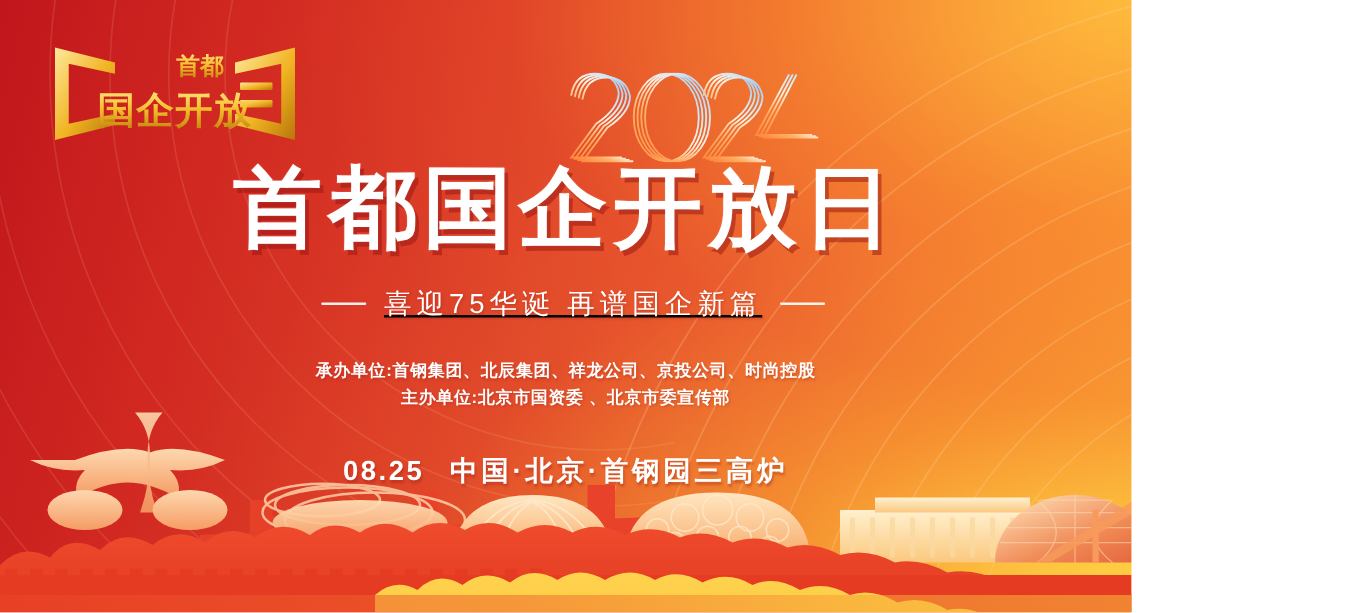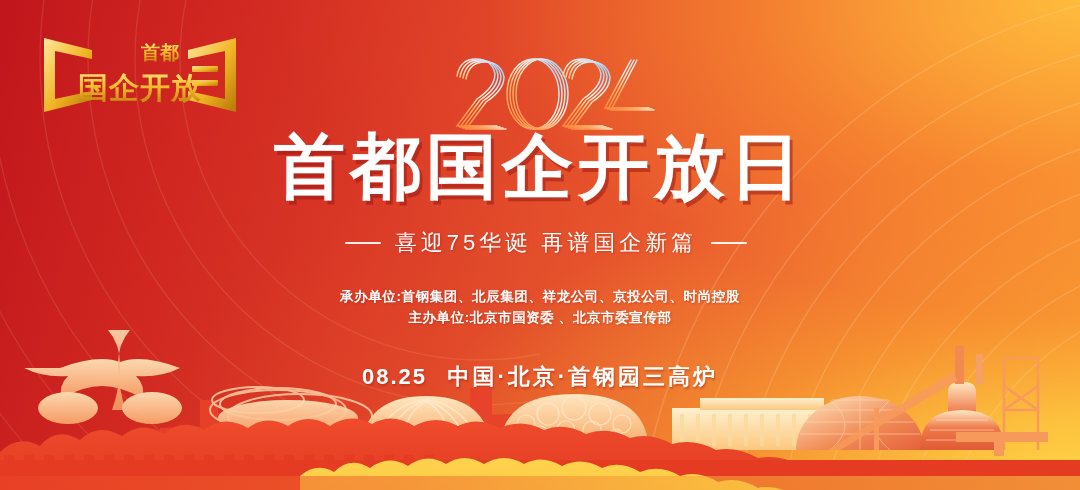--- a/index.html
+++ b/index.html
@@ -1,20 +1,20 @@
 <!DOCTYPE html>
 <html><head>
 <meta charset="utf-8">
 <style>
   html,body{margin:0;padding:0;background:#fff;}
   body{font-family:"Liberation Sans","DejaVu Sans",sans-serif;}
 
   #poster{
     position:relative;
-    width:1080px;height:490px;
+    width:905px;height:490px;
     overflow:hidden;
     background:
       radial-gradient(120% 140% at 100% 0%, rgba(255,190,60,0.95) 0%, rgba(255,150,45,0.55) 26%, rgba(245,90,40,0.18) 46%, rgba(0,0,0,0) 62%),
       radial-gradient(150% 160% at 100% 100%, rgba(255,215,70,0.98) 0%, rgba(253,170,45,0.6) 22%, rgba(240,95,40,0.2) 42%, rgba(0,0,0,0) 58%),
       linear-gradient(105deg, #c0161c 0%, #cf2520 16%, #d93826 34%, #e04c2c 52%, #e76234 70%, #ef8038 86%, #f4a03c 100%);
   }
 
   
   .rings{position:absolute;inset:0;overflow:hidden;pointer-events:none;}
   .rings svg{position:absolute;top:-140px;right:-210px;width:760px;height:760px;opacity:.55;}
@@ -34,21 +34,21 @@
     line-height:1;
     letter-spacing:5px;
     color:#ffffff;
     text-shadow:3px 4px 0 rgba(150,20,18,0.50), 0 0 1px rgba(255,255,255,.5);
     white-space:nowrap;
   }
 
   
   .subwrap{
     position:absolute;left:12px;right:0;top:228px;
-    display:flex;align-items:center;justify-content:center;gap:14px;
+    display:flex;align-items:center;justify-content:center;gap:14px;text-decoration:underline;
   }
   .rule{width:36px;height:2px;background:rgba(255,255,255,.92);border-radius:2px;}
   .subtitle{
     font-size:22px;letter-spacing:4px;color:#ffffff;font-weight:500;
     text-shadow:1px 1px 2px rgba(150,30,20,.35);white-space:nowrap;
   }
 
   
   .orgs{position:absolute;left:0;right:0;top:286px;text-align:center;}
   .orgline{

